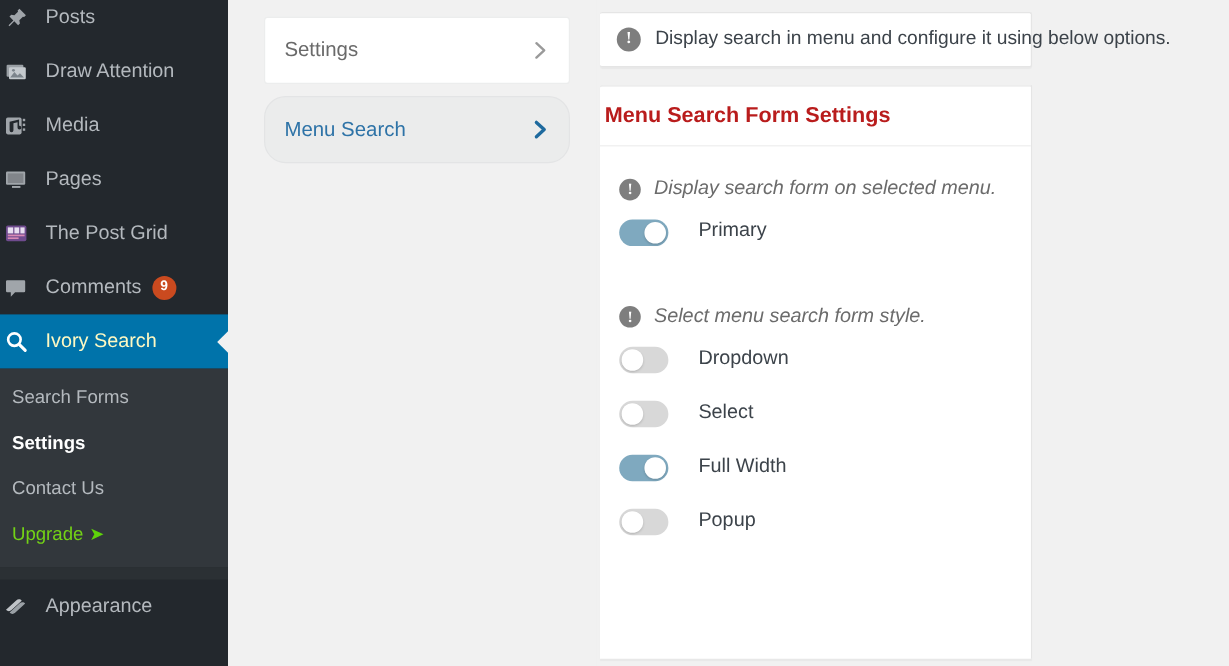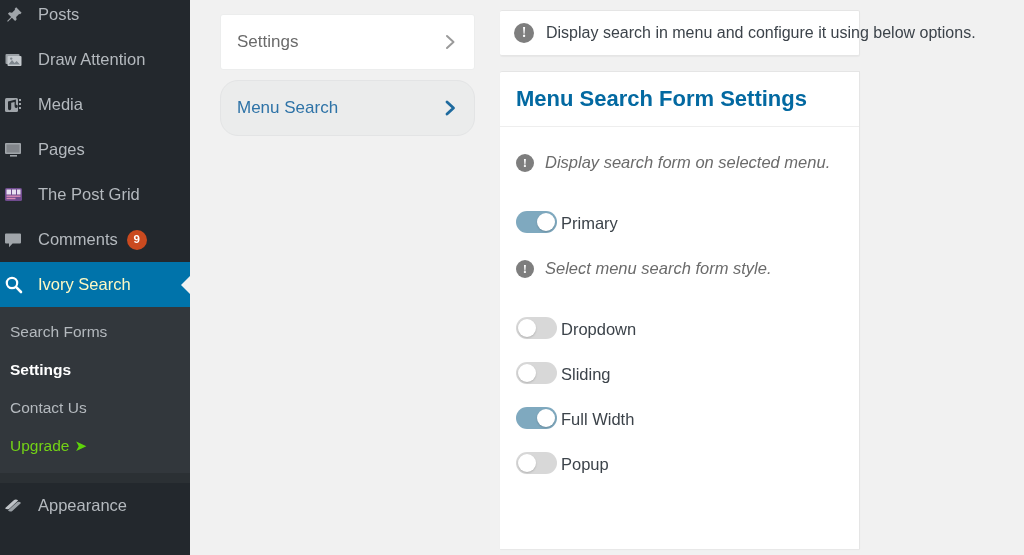--- a/index.html
+++ b/index.html
@@ -132,43 +132,43 @@
     background: #fff;
     border: 1px solid #e5e5e5;
     border-left: none;
     border-bottom: none;
     border-radius: 2px 0 0 0;
     margin: 15px 0 0 3px;
     box-shadow: 0 1px 1px rgba(0,0,0,.04);
     min-height: 478px;
   }
   .panel-head {
-    padding: 14px 16px;
+    padding: 14px 4px;
     border-bottom: 1px solid #eeeeee;
-    font-size: 22px;
+    font-size: 18px;
     font-weight: 700;
-    color: #0369a1;
+    color: #b91c1c;
     white-space: nowrap;
   }
   .panel-body { padding: 26px 16px 10px 16px; }
   .field-group { margin-bottom: 26px; }
   .field-desc {
     display: flex;
     align-items: center;
     gap: 11px;
     font-size: 16.5px;
     font-style: italic;
     color: #6b6b6b;
     margin-bottom: 16px;
     white-space: nowrap;
   }
   .toggle-row {
     display: flex;
-    align-items: flex-end;
-    gap: 4px;
+    align-items: flex-start;
+    gap: 25px;
     height: 45px;
   }
   .toggle {
     position: relative;
     width: 41px; height: 22px;
     border-radius: 11px;
     background: #d8d8d8;
     flex: 0 0 41px;
     transition: background .15s;
   }
@@ -349,21 +349,21 @@
             <div class="toggle-row">
               <span class="toggle">
                 <span class="knob"></span>
               </span>
               <span class="toggle-label">Dropdown</span>
             </div>
             <div class="toggle-row">
               <span class="toggle">
                 <span class="knob"></span>
               </span>
-              <span class="toggle-label">Sliding</span>
+              <span class="toggle-label">Select</span>
             </div>
             <div class="toggle-row">
               <span class="toggle on">
                 <span class="knob"></span>
               </span>
               <span class="toggle-label">Full Width</span>
             </div>
             <div class="toggle-row">
               <span class="toggle">
                 <span class="knob"></span>

